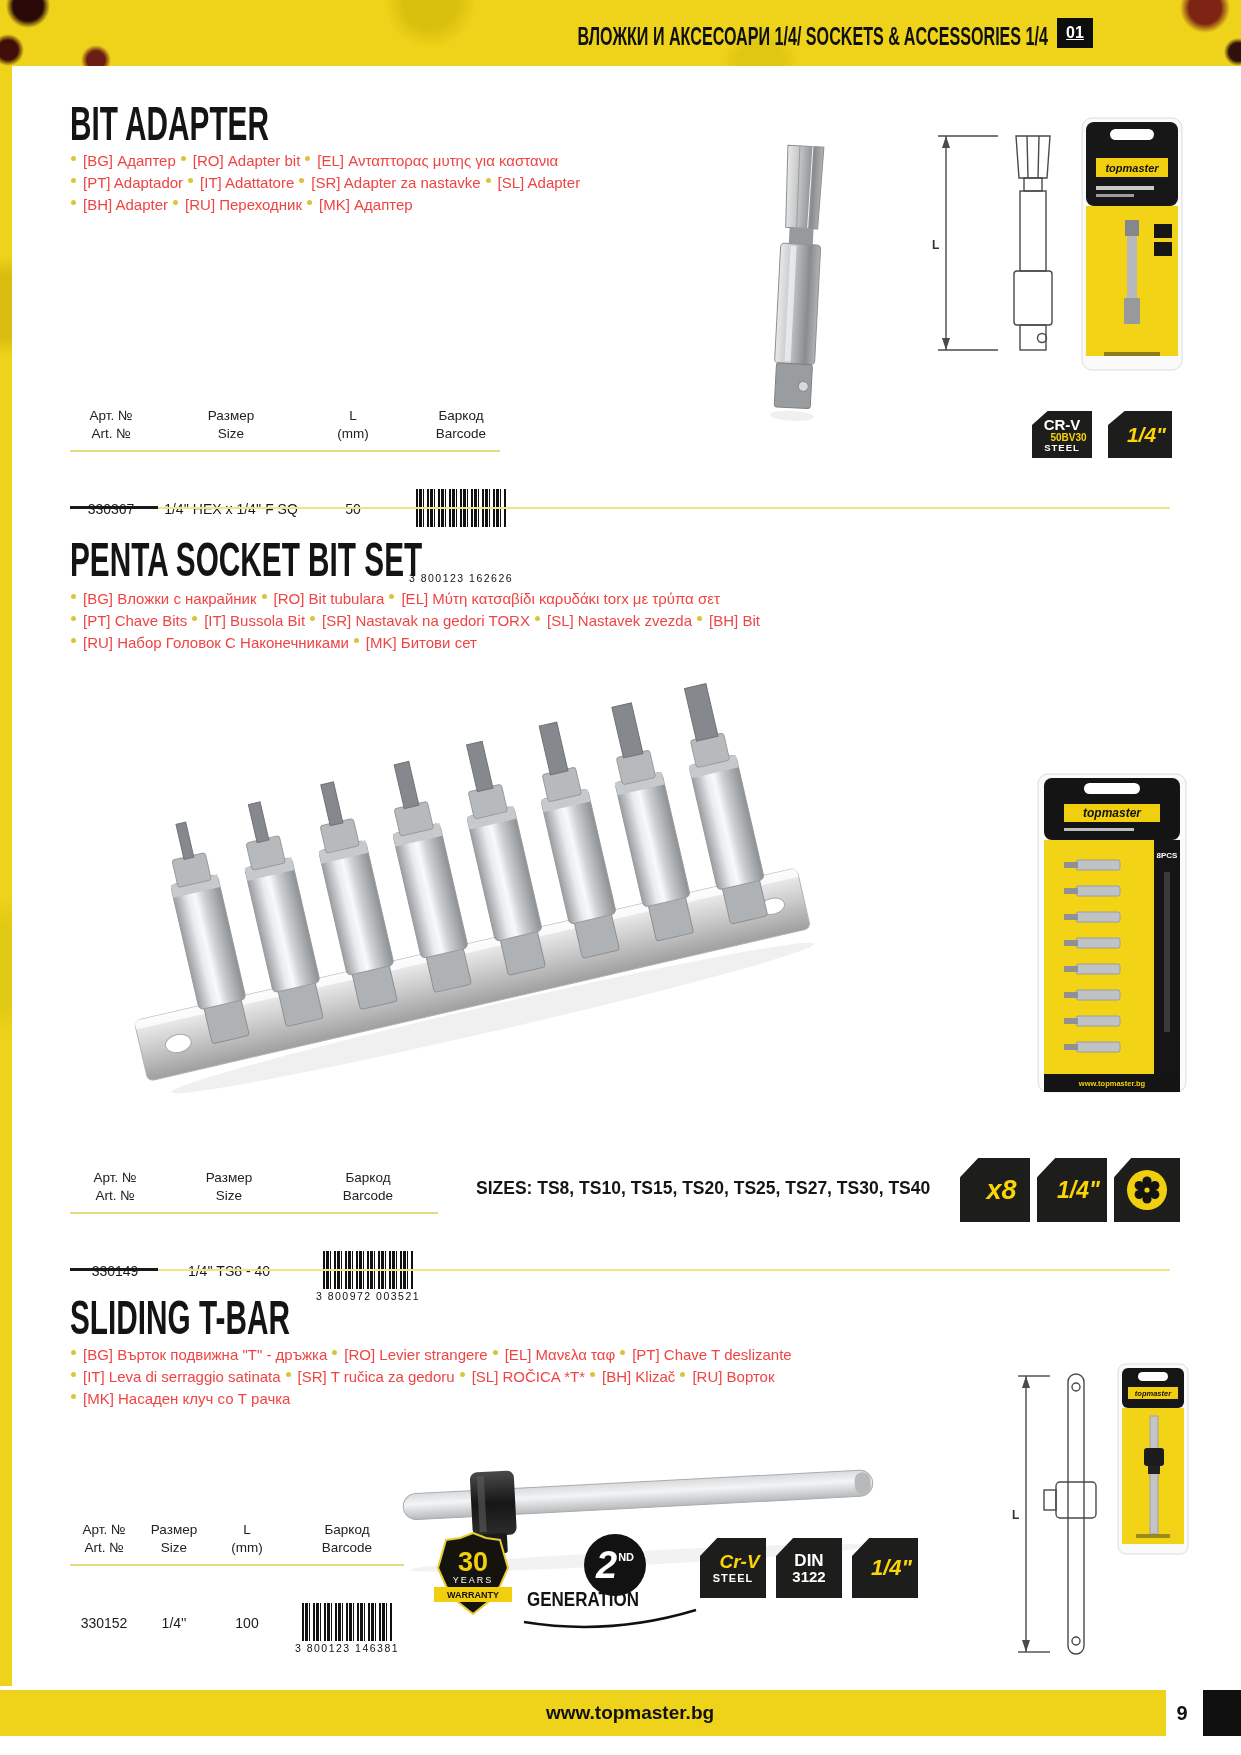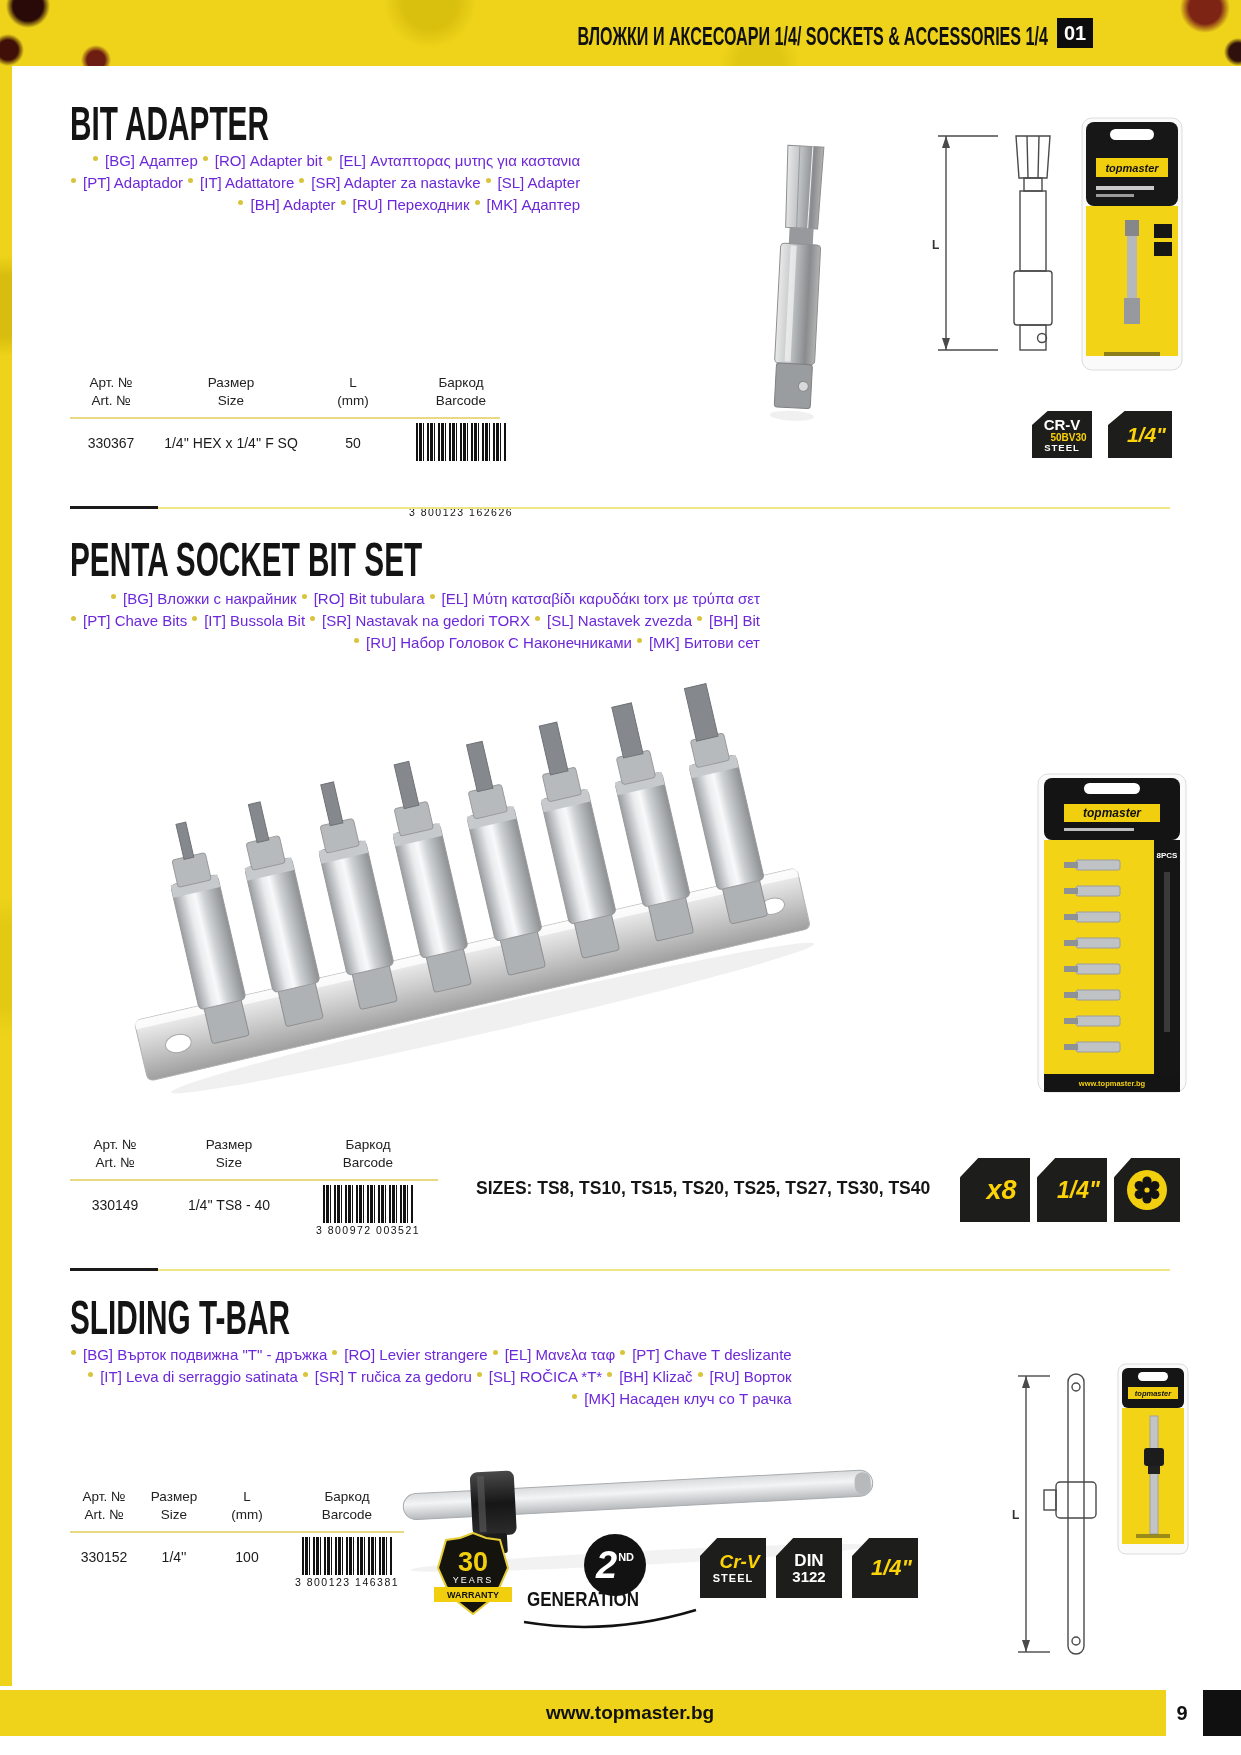--- a/index.html
+++ b/index.html
@@ -19,40 +19,40 @@
   .left-band{position:absolute;left:0;top:66px;width:12px;height:1620px;background:#eed31a;
     background-image:radial-gradient(circle at 6px 240px,#d8bc0f 0 30px,transparent 50px),
       radial-gradient(circle at 4px 900px,#e2c914 0 40px,transparent 70px);}
   .footer-band{position:absolute;left:0;top:1690px;width:1166px;height:46px;background:#eed31a;}
   .footer-black{position:absolute;left:1203px;top:1690px;width:38px;height:46px;background:#101010;}
 
   .header-title{position:absolute;left:0;top:21px;width:1048px;text-align:right;
     font-size:26px;font-weight:800;color:#101010;white-space:nowrap;
     transform:scaleX(.62);transform-origin:100% 50%;}
   .header-num{position:absolute;left:1057px;top:18px;width:36px;height:30px;background:#0d0d0d;
-    color:#fff;font-size:20px;font-weight:700;display:flex;align-items:center;justify-content:center;}
+    color:#fff;font-size:16px;font-weight:700;display:flex;align-items:center;justify-content:center;text-decoration:underline;}
 
   .footer-url{position:absolute;left:430px;top:1690px;width:400px;height:46px;line-height:46px;
     text-align:center;font-size:19px;font-weight:700;color:#111;}
   .footer-page{position:absolute;left:1164px;top:1690px;width:36px;height:46px;line-height:46px;
     text-align:center;font-size:20px;font-weight:700;color:#111;}
 
   
   .sec-title{position:absolute;font-size:48px;font-weight:800;color:#141414;white-space:nowrap;
     transform:scaleX(.62);transform-origin:0 50%;letter-spacing:0;}
-  .langs{position:absolute;font-size:15px;line-height:22px;color:#6d28d9;text-align:right;}
+  .langs{position:absolute;font-size:15px;line-height:22px;color:#ef4444;}
   .li{white-space:nowrap;}
   .li::before{content:"";display:inline-block;width:5px;height:5px;border-radius:3px;
     background:#d9c43c;margin:0 7px 2px 5px;vertical-align:3px;}
   .divider-black{position:absolute;height:3px;background:#1a1a1a;}
   .divider-yellow{position:absolute;height:2px;background:#f0e584;}
 
   
   .cat-table{position:absolute;}
-  .tr{display:flex;}
+  .tr{display:flex;margin-top:33px;}
   .col{text-align:center;}
   .th{font-size:13.5px;line-height:18px;color:#222;}
   .rule{height:2px;background:#ead983;margin:7px 0 0 0;}
   .td{font-size:14px;padding-top:16px;}
   .bc{display:flex;flex-direction:column;align-items:center;padding-top:4px;}
   .bars{width:90px;height:38px;background:
      repeating-linear-gradient(90deg,#111 0 2px,#fff 2px 3px,#111 3px 6px,#fff 6px 7px,#111 7px 8px,#fff 8px 11px);}
   .bcnum{font-size:10.5px;letter-spacing:1.5px;color:#111;margin-top:1px;white-space:nowrap;}
 
   

